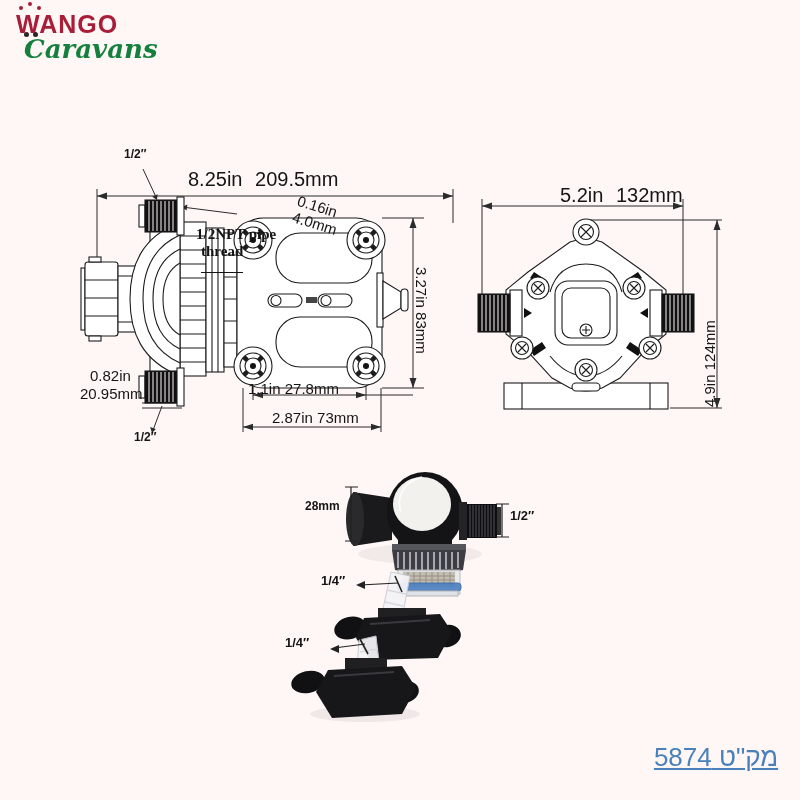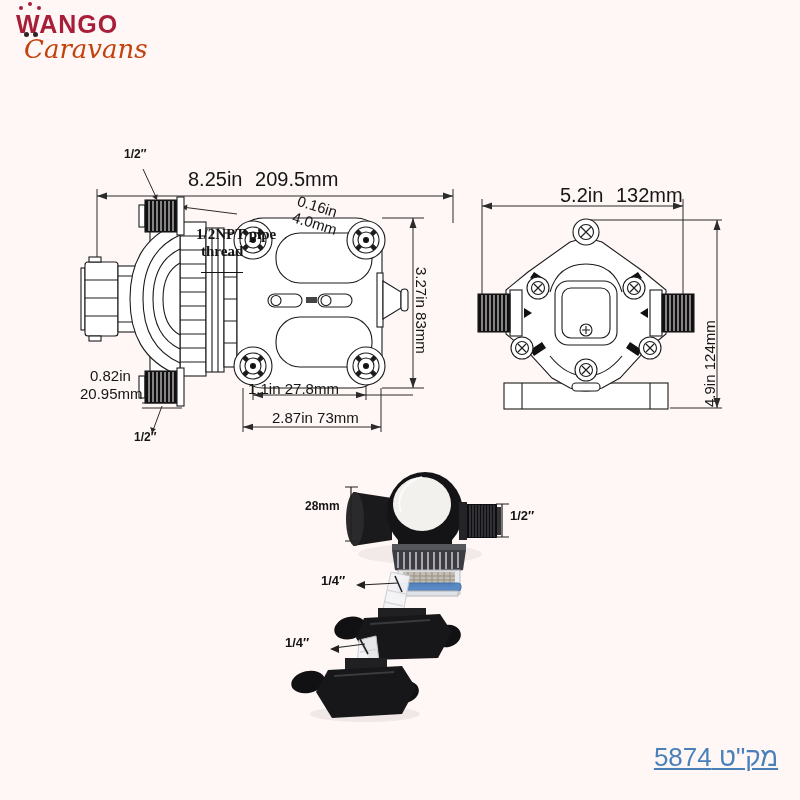--- a/index.html
+++ b/index.html
@@ -12,22 +12,22 @@
   .serifb{font-family:"Liberation Serif",serif;font-weight:bold;font-size:15px;margin-top:36px;}
   .underl{border-bottom:1.5px solid #151515;padding-bottom:12px;}
   .rot90{transform:rotate(90deg);transform-origin:left top;}
   .rotm90{transform:rotate(-90deg);transform-origin:left top;}
   .rot17{transform:rotate(17deg);transform-origin:left top;font-size:15px;}
   .svgabs{position:absolute;}
   
   .logo{position:absolute;left:16px;top:10px;}
   .logo-w{position:relative;font-weight:bold;font-size:25px;letter-spacing:1px;color:#a81e38;}
   .crown-dot{position:absolute;width:4px;height:4px;border-radius:50%;background:#a81e38;}
-  .logo-c{position:relative;font-family:"DejaVu Serif",serif;font-style:italic;font-weight:normal;
-          font-size:26px;color:#c2410c;margin-top:-5px;margin-left:8px;}
+  .logo-c{position:relative;font-family:"DejaVu Serif",serif;font-style:italic;font-weight:bold;
+          font-size:26px;color:#15803d;margin-top:-5px;margin-left:8px;}
   .ear-dot{position:absolute;width:5px;height:5px;border-radius:50%;background:#2e2327;top:-2px;}
   
   .catalog{position:absolute;left:640px;top:742px;width:152px;text-align:center;
            font-size:26px;color:#4a80ba;text-decoration:underline;direction:rtl;cursor:pointer;}
 </style>
 </head>
 <body>
 
 <div id="stage">
 

